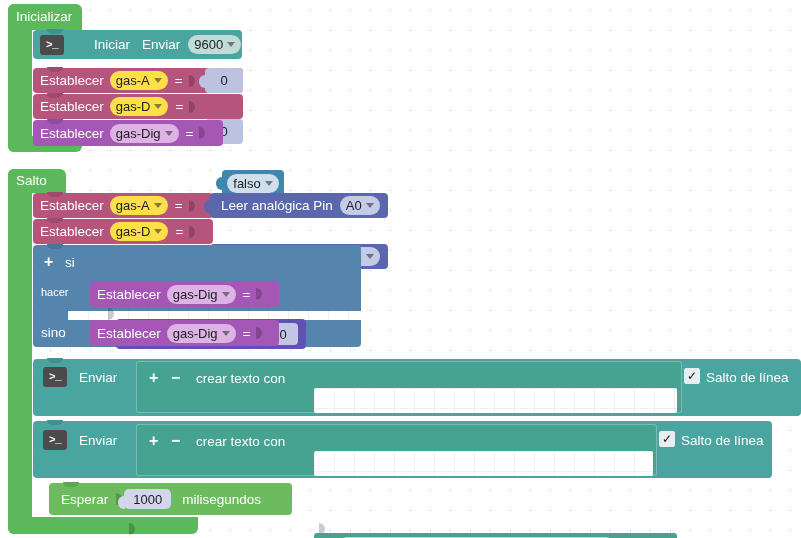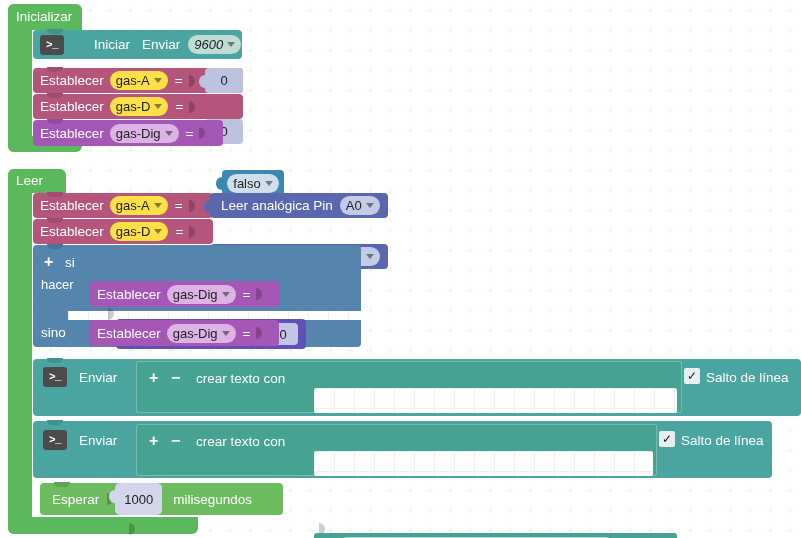--- a/index.html
+++ b/index.html
@@ -136,21 +136,21 @@
 
     <div class="blk c-green" style="left:0;top:0;width:24px;height:148px;border-radius:6px 0 0 6px;"></div>
     <div class="blk c-green" style="left:0;top:0;width:74px;height:26px;border-radius:6px 6px 0 0;"></div>
     <div class="blk c-green" style="left:0;top:132px;width:74px;height:16px;border-radius:0 0 6px 6px;"></div>
     <div class="blk" style="left:8px;top:5px;color:#fff;font-size:13.5px;">Inicializar</div>
 
     <div class="blk row c-teal notch" style="left:25px;top:26px;width:209px;height:29px;">
       <span class="term">&gt;_</span>
       <span class="lbl" style="margin-left:30px;">Iniciar</span>
       <span class="lbl" style="margin-left:12px;">Enviar</span>
-      <span class="fld tinted-teal" style="margin-left:8px;font-style:italic;">
+      <span class="fld tinted-teal" style="margin-left:8px;">
         <span>9600</span>
         <i class="caret"></i>
       </span>
     </div>
 
     <div class="blk row c-rose notch" style="left:25px;top:64px;width:210px;height:25px;">
       <span class="lbl">Establecer</span>
       <span class="fld tinted-rose" style="margin-left:6px;">
         <span>gas-A</span>
         <i class="caret"></i>
@@ -194,21 +194,21 @@
         <i class="caret"></i>
       </span>
     </div>
   </div>
 
   <div class="blk" style="left:8px;top:169px;width:785px;height:365px;">
 
     <div class="blk c-green" style="left:0;top:0;width:24px;height:365px;border-radius:6px 0 0 6px;"></div>
     <div class="blk c-green" style="left:0;top:0;width:58px;height:24px;border-radius:6px 6px 0 0;"></div>
     <div class="blk c-green" style="left:0;top:348px;width:190px;height:17px;border-radius:0 0 6px 6px;"></div>
-    <div class="blk" style="left:8px;top:4px;color:#fff;font-size:13.5px;">Leer</div>
+    <div class="blk" style="left:8px;top:4px;color:#fff;font-size:13.5px;">Salto</div>
 
     
     <div class="blk row c-rose notch" style="left:25px;top:24px;width:180px;height:25px;">
       <span class="lbl">Establecer</span>
       <span class="fld tinted-rose" style="margin-left:6px;">
         <span>gas-A</span>
         <i class="caret"></i>
       </span>
       <span class="lbl" style="margin-left:7px;">=</span>
       <span class="sock" style="margin-left:6px;"></span>
@@ -270,21 +270,21 @@
       </span>
       <span class="sock" style="margin-left:6px;"></span>
       <div class="blk plug" style="position:relative;left:0;top:0;width:44px;height:22px;border-radius:4px;background:#c2c6e4;display:flex;align-items:center;justify-content:center;">
         <span class="fld" style="background:transparent;">
             <span>200</span>
           </span>
       </div>
     </div>
 
     
-    <div class="blk" style="left:33px;top:108px;color:#fff;font-size:13px;">hacer</div>
+    <div class="blk" style="left:33px;top:117px;color:#fff;font-size:11px;">hacer</div>
     <div class="blk row c-purple" style="left:82px;top:112px;width:189px;height:26px;">
       <span class="lbl">Establecer</span>
       <span class="fld tinted-pur" style="margin-left:6px;">
         <span>gas-Dig</span>
         <i class="caret"></i>
       </span>
       <span class="lbl" style="margin-left:7px;">=</span>
       <span class="sock" style="margin-left:6px;"></span>
     </div>
     <div class="blk c-lightblue plug" style="left:268px;top:112px;width:65px;height:26px;border-radius:4px;display:flex;align-items:center;justify-content:center;">
@@ -360,24 +360,24 @@
 
     <div class="blk whitefill" style="left:306px;top:282px;width:339px;height:25px;border-radius:2px;
                 background-image:linear-gradient(to right,#efefef 1px,transparent 1px),linear-gradient(to bottom,#efefef 1px,transparent 1px);
                 background-size:20px 20px;"></div>
     
 
     <span class="blk chk" style="left:651px;top:262px;">✓</span>
     <div class="blk" style="left:673px;top:264px;color:#fff;font-size:13.5px;">Salto de línea</div>
 
     
-    <div class="blk row c-green-d notch" style="left:32px;top:314px;width:243px;height:32px;background:#6cbb5e;">
+    <div class="blk row c-green-d notch" style="left:41px;top:314px;width:243px;height:32px;background:#6cbb5e;">
       <span class="lbl" style="margin-left:5px;">Esperar</span>
       <span class="sock" style="margin-left:8px;"></span>
-      <span class="blk plug" style="position:relative;left:0;top:0;width:47px;height:32px;border-radius:5px;background:#d3d6ea;display:flex;align-items:center;justify-content:center;">
+      <span class="blk plug" style="position:relative;left:0;top:0;width:47px;height:20px;border-radius:5px;background:#d3d6ea;display:flex;align-items:center;justify-content:center;">
         <span class="fld" style="background:transparent;">
             <span>1000</span>
           </span>
       </span>
       <span class="lbl" style="margin-left:11px;">milisegundos</span>
     </div>
   </div>
 
 </div>
 

